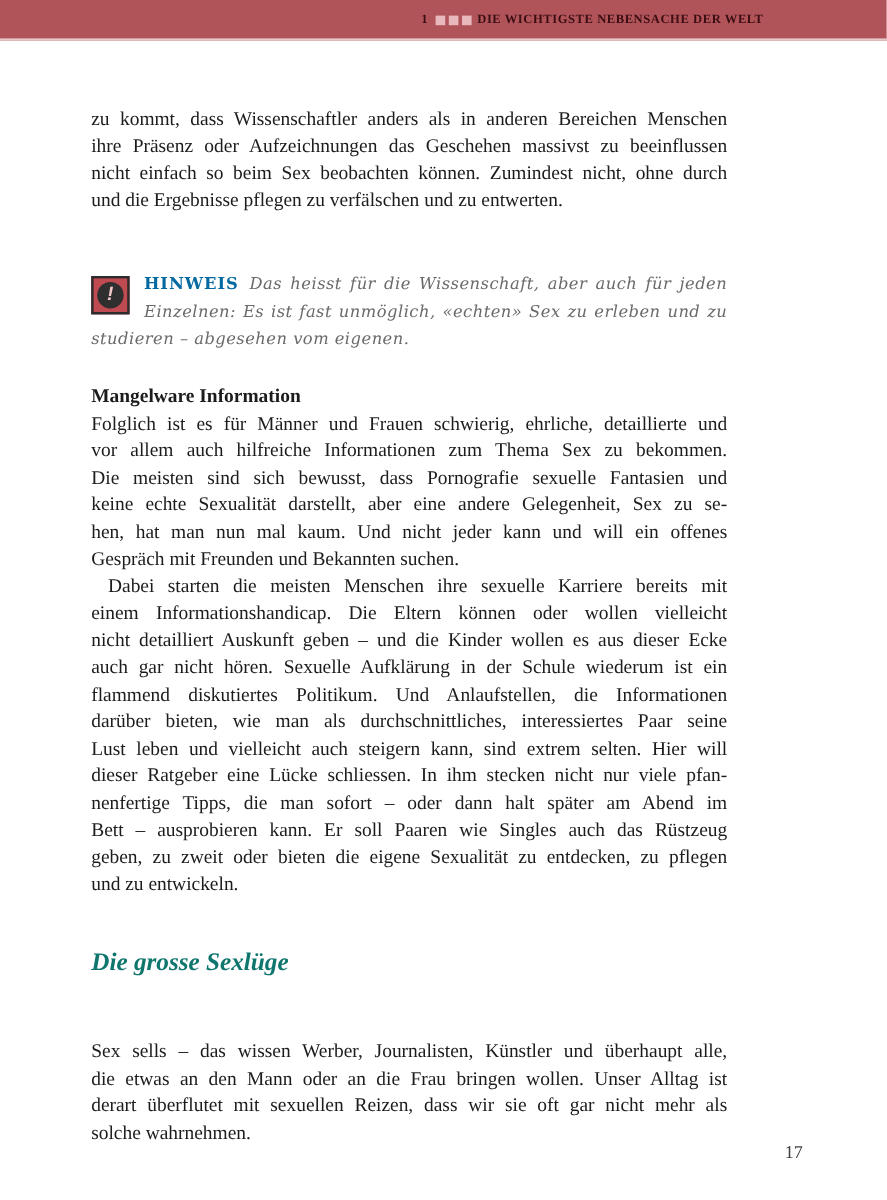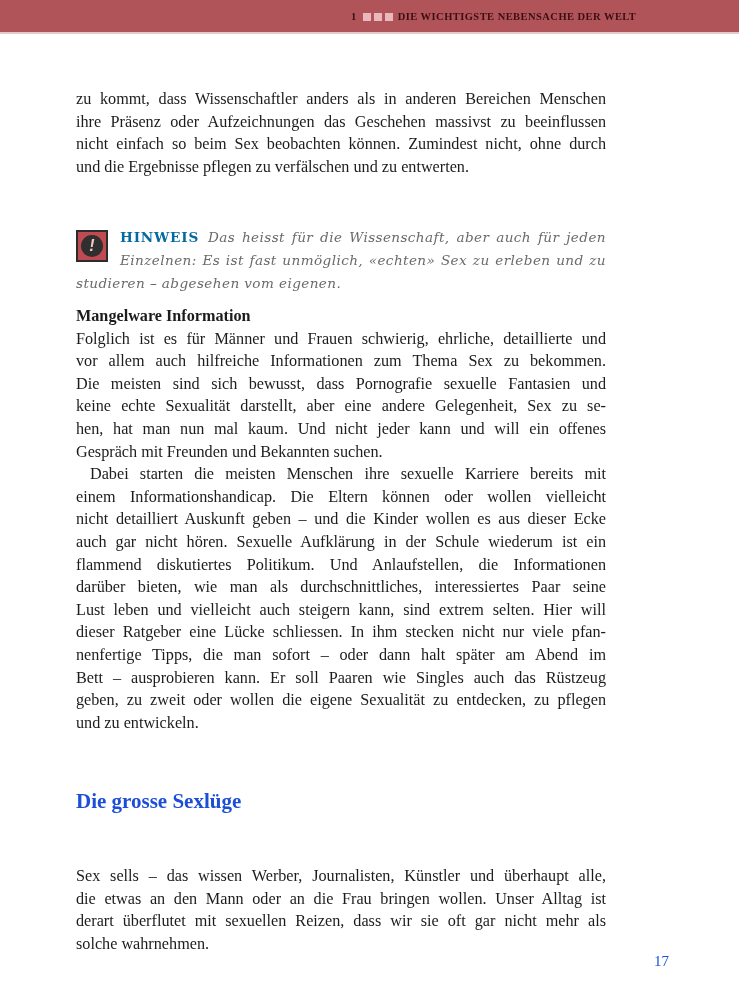--- a/index.html
+++ b/index.html
@@ -112,43 +112,44 @@
       display: flex;
       align-items: center;
       justify-content: center;
       color: #f3c9cc;
       font-family: "Liberation Sans", sans-serif;
       font-weight: bold;
       font-size: 16px;
       line-height: 1;
     }
 
-    #section1 { top: 305px; }
+    #section1 { top: 319px; }
     .subhead {
       font-weight: bold;
       display: block;
     }
 
     .h2 {
       position: absolute;
       left: 76px;
       top: 789px;
       font-size: 21px;
       font-weight: bold;
-      color: #1d4ed8;
+      color: #0f766e;
+      font-style: italic;
     }
 
     #section2 { top: 865px; }
 
     .folio {
       position: absolute;
       left: 654px;
       top: 953px;
       font-size: 15px;
-      color: #1d4ed8;
+      color: #404040;
     }
   </style>
 </head>
 <body>
 
 <div class="header-band"></div>
 <div class="running-head">
   <span class="chap-num">1</span>
   <span class="sq"></span>
   <span class="sq"></span>
@@ -188,21 +189,21 @@
     <span class="line indent">Dabei starten die meisten Menschen ihre sexuelle Karriere bereits mit</span>
     <span class="line">einem Informationshandicap. Die Eltern können oder wollen vielleicht</span>
     <span class="line">nicht detailliert Auskunft geben – und die Kinder wollen es aus dieser Ecke</span>
     <span class="line">auch gar nicht hören. Sexuelle Aufklärung in der Schule wiederum ist ein</span>
     <span class="line">flammend diskutiertes Politikum. Und Anlaufstellen, die Informationen</span>
     <span class="line">darüber bieten, wie man als durchschnittliches, interessiertes Paar seine</span>
     <span class="line">Lust leben und vielleicht auch steigern kann, sind extrem selten. Hier will</span>
     <span class="line">dieser Ratgeber eine Lücke schliessen. In ihm stecken nicht nur viele pfan-</span>
     <span class="line">nenfertige Tipps, die man sofort – oder dann halt später am Abend im</span>
     <span class="line">Bett – ausprobieren kann. Er soll Paaren wie Singles auch das Rüstzeug</span>
-    <span class="line">geben, zu zweit oder wollen die eigene Sexualität zu entdecken, zu pflegen</span>
+    <span class="line">geben, zu zweit oder bieten die eigene Sexualität zu entdecken, zu pflegen</span>
     <span class="line last">und zu entwickeln.</span>
   </p>
 </div>
 
 <div class="h2">Die grosse Sexlüge</div>
 
 <div class="text-col" id="section2">
   <p>
     <span class="line">Sex sells – das wissen Werber, Journalisten, Künstler und überhaupt alle,</span>
     <span class="line">die etwas an den Mann oder an die Frau bringen wollen. Unser Alltag ist</span>

